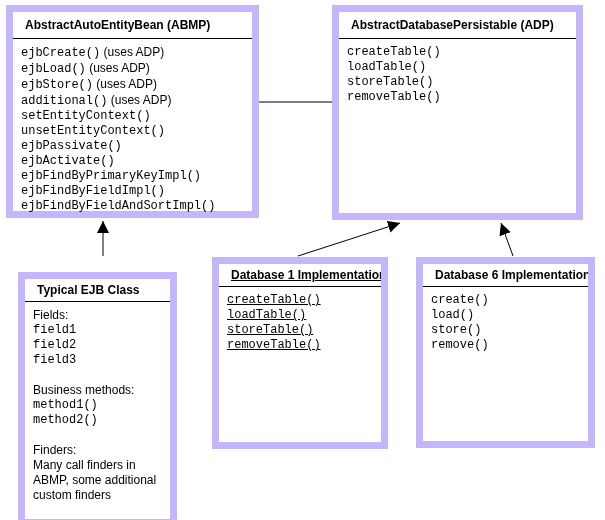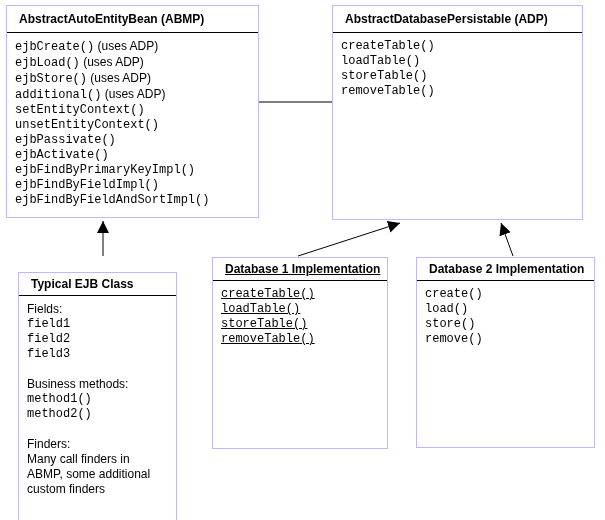--- a/index.html
+++ b/index.html
@@ -16,21 +16,21 @@
 
   .connectors {
     position: absolute;
     left: 0; top: 0;
     z-index: 1;
   }
 
   .uml-class {
     position: absolute;
     background: #ffffff;
-    border: 1px solid #c4b5fd;
+    border: 7px solid #c4b5fd;
     z-index: 2;
   }
 
   .uml-title {
     border-bottom: 1px solid #000000;
     font-family: "Liberation Sans", sans-serif;
     font-weight: bold;
     font-size: 12px;
     line-height: 14px;
     padding: 4px 12px;
@@ -116,21 +116,21 @@
     <div class="uml-title">Database 1 Implementation</div>
     <div class="uml-body">
       <div class="member mono">createTable()</div>
       <div class="member mono">loadTable()</div>
       <div class="member mono">storeTable()</div>
       <div class="member mono">removeTable()</div>
     </div>
   </div>
 
   <div class="uml-class" style="left:416px; top:257px; width:179px; height:191px;">
-    <div class="uml-title">Database 2 Implementation</div>
+    <div class="uml-title">Database 6 Implementation</div>
     <div class="uml-body">
       <div class="member mono">create()</div>
       <div class="member mono">load()</div>
       <div class="member mono">store()</div>
       <div class="member mono">remove()</div>
     </div>
   </div>
 
 </div>
 

